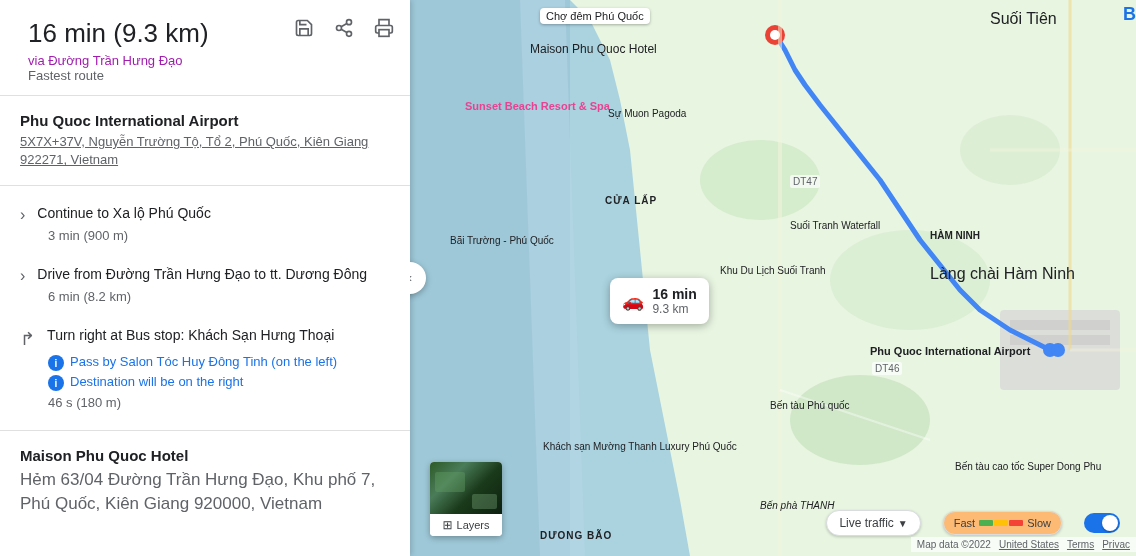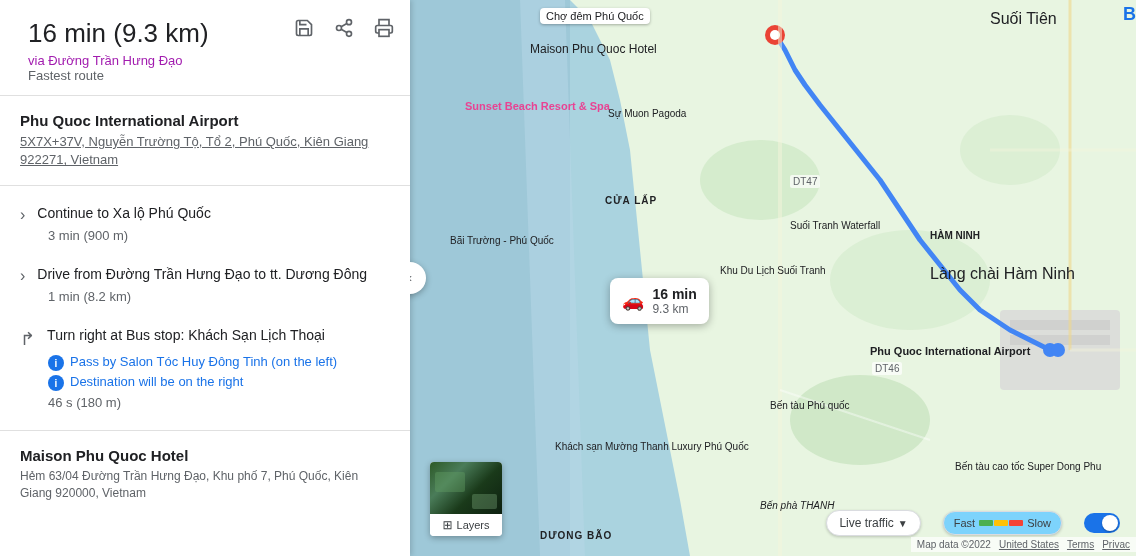--- a/index.html
+++ b/index.html
@@ -157,21 +157,21 @@
     }
 
     .destination-name {
       font-size: 15px;
       font-weight: 600;
       color: #202124;
       margin-bottom: 4px;
     }
 
     .destination-address {
-      font-size: 12px;
+      font-size: 17px;
       color: #5f6368;
       line-height: 1.4;
     }
 
     
     #map-area {
       flex: 1;
       height: 556px;
       position: relative;
       overflow: hidden;
@@ -273,21 +273,21 @@
       font-size: 12px;
       color: #3c4043;
       cursor: pointer;
       display: flex;
       align-items: center;
       gap: 4px;
       box-shadow: 0 1px 3px rgba(0,0,0,0.2);
     }
 
     .traffic-speed {
-      background: #7dd3fc;
+      background: #fdba74;
       border: 1px solid #dadce0;
       border-radius: 20px;
       padding: 5px 10px;
       font-size: 11px;
       color: #3c4043;
       display: flex;
       align-items: center;
       gap: 4px;
       box-shadow: 0 1px 3px rgba(0,0,0,0.2);
     }
@@ -454,27 +454,27 @@
         <span class="step-text">Continue to Xa lộ Phú Quốc</span>
       </div>
       <div class="step-detail">3 min (900 m)</div>
     </div>
 
     <div class="step-item">
       <div class="step-main">
         <span class="step-arrow">›</span>
         <span class="step-text">Drive from Đường Trần Hưng Đạo to tt. Dương Đông</span>
       </div>
-      <div class="step-detail">1 min (8.2 km)</div>
+      <div class="step-detail">6 min (8.2 km)</div>
     </div>
 
     <div class="step-item">
       <div class="step-main">
         <span class="step-turn-arrow" style="font-size:18px;">↱</span>
-        <span class="step-text">Turn right at Bus stop: Khách Sạn Lịch Thoại</span>
+        <span class="step-text">Turn right at Bus stop: Khách Sạn Hưng Thoại</span>
       </div>
       <div class="step-sub-info">
         <div class="sub-info-item">
           <div class="info-icon">i</div>
           <span class="sub-info-text">Pass by Salon Tóc Huy Đông Tinh (on the left)</span>
         </div>
         <div class="sub-info-item">
           <div class="info-icon">i</div>
           <span class="sub-info-text">Destination will be on the right</span>
         </div>
@@ -563,21 +563,21 @@
   </div>
 
   <div class="route-popup" style="top:278px; left:200px;">
     <span class="car-icon">🚗</span>
     <div>
       <div style="font-size:14px;font-weight:600;">16 min</div>
       <div style="font-size:12px;color:#5f6368;">9.3 km</div>
     </div>
   </div>
 
-  <div class="map-label" style="top:440px; left:145px; font-size:10px; width:122px; line-height:1.3;">Khách sạn Mường Thanh Luxury Phú Quốc</div>
+  <div class="map-label" style="top:440px; left:133px; font-size:10px; width:122px; line-height:1.3;">Khách sạn Mường Thanh Luxury Phú Quốc</div>
 
   <div class="map-label" style="top:400px; left:360px; font-size:10px;">Bến tàu Phú quốc</div>
 
   <div class="map-label" style="top:460px; left:545px; font-size:10px; line-height:1.3;">Bến tàu cao tốc Super Dong Phu</div>
 
   <div class="map-label" style="top:500px; left:350px; font-size:10px;font-style:italic;">Bến phà THANH</div>
 
   <div class="map-label" style="top:530px; left:130px; font-size:10px; font-weight:600; letter-spacing:1px;">DƯONG BÃO</div>
 
   <div class="corner-label">B</div>

